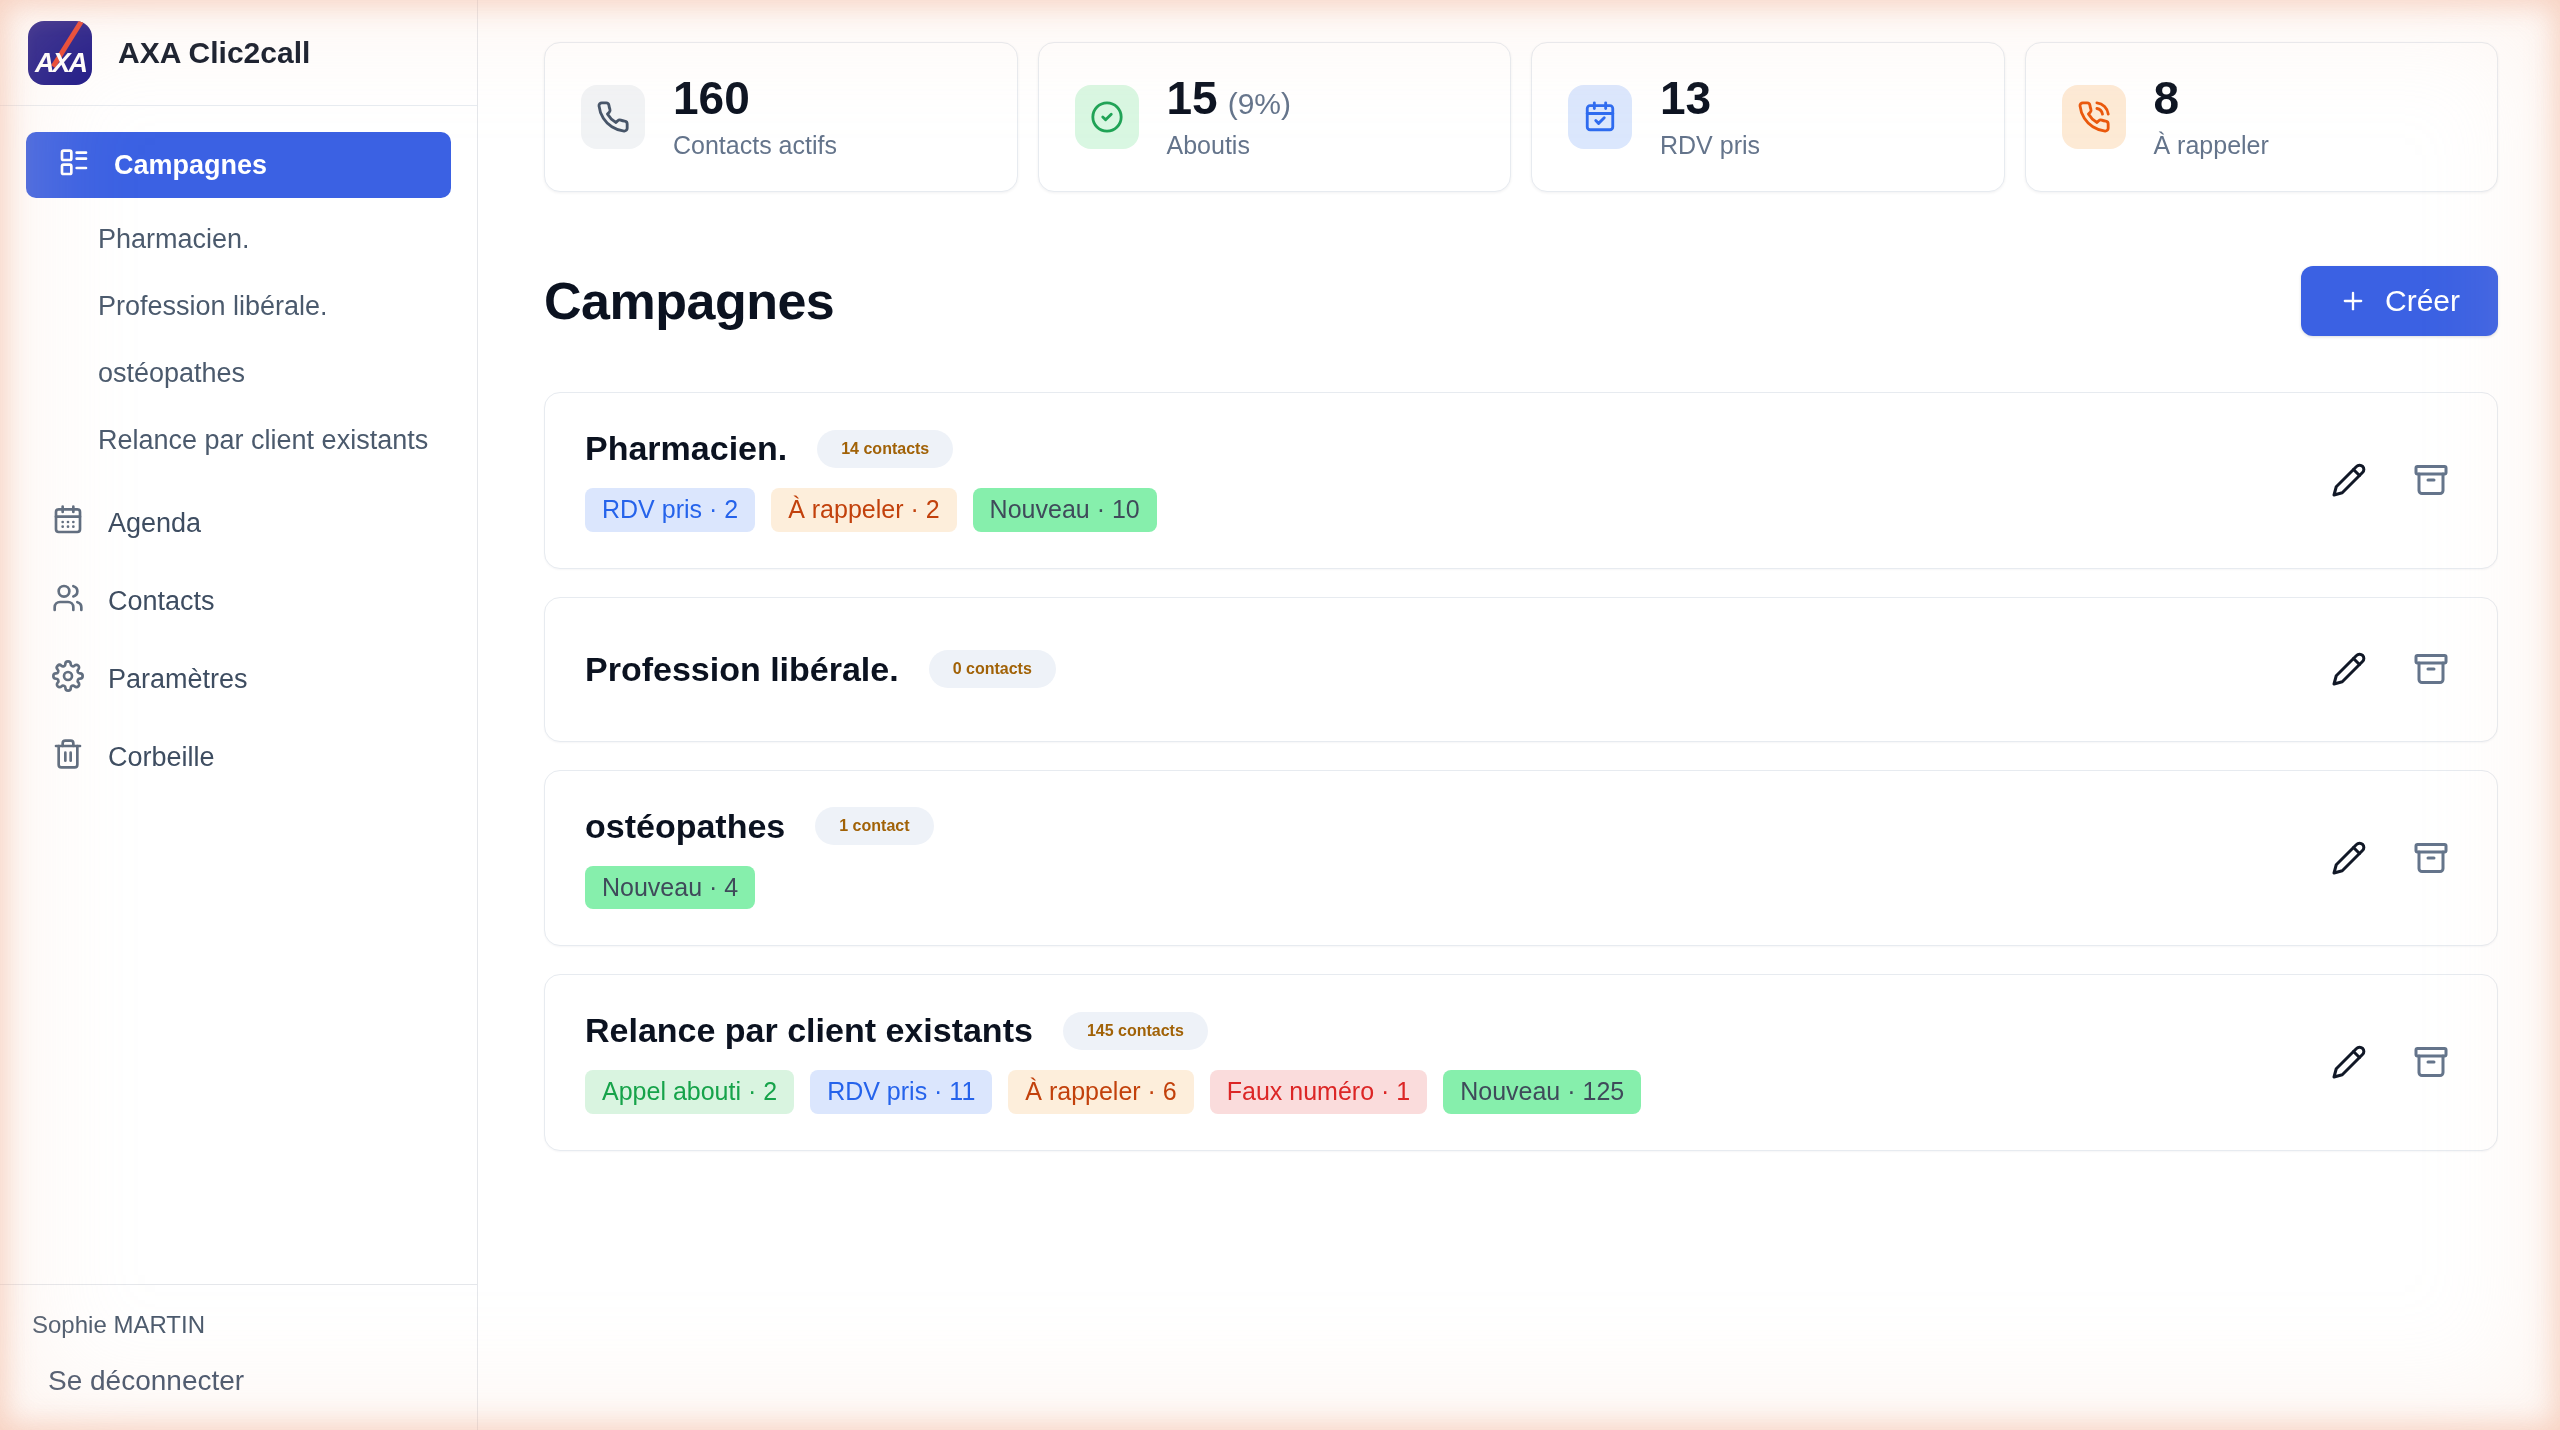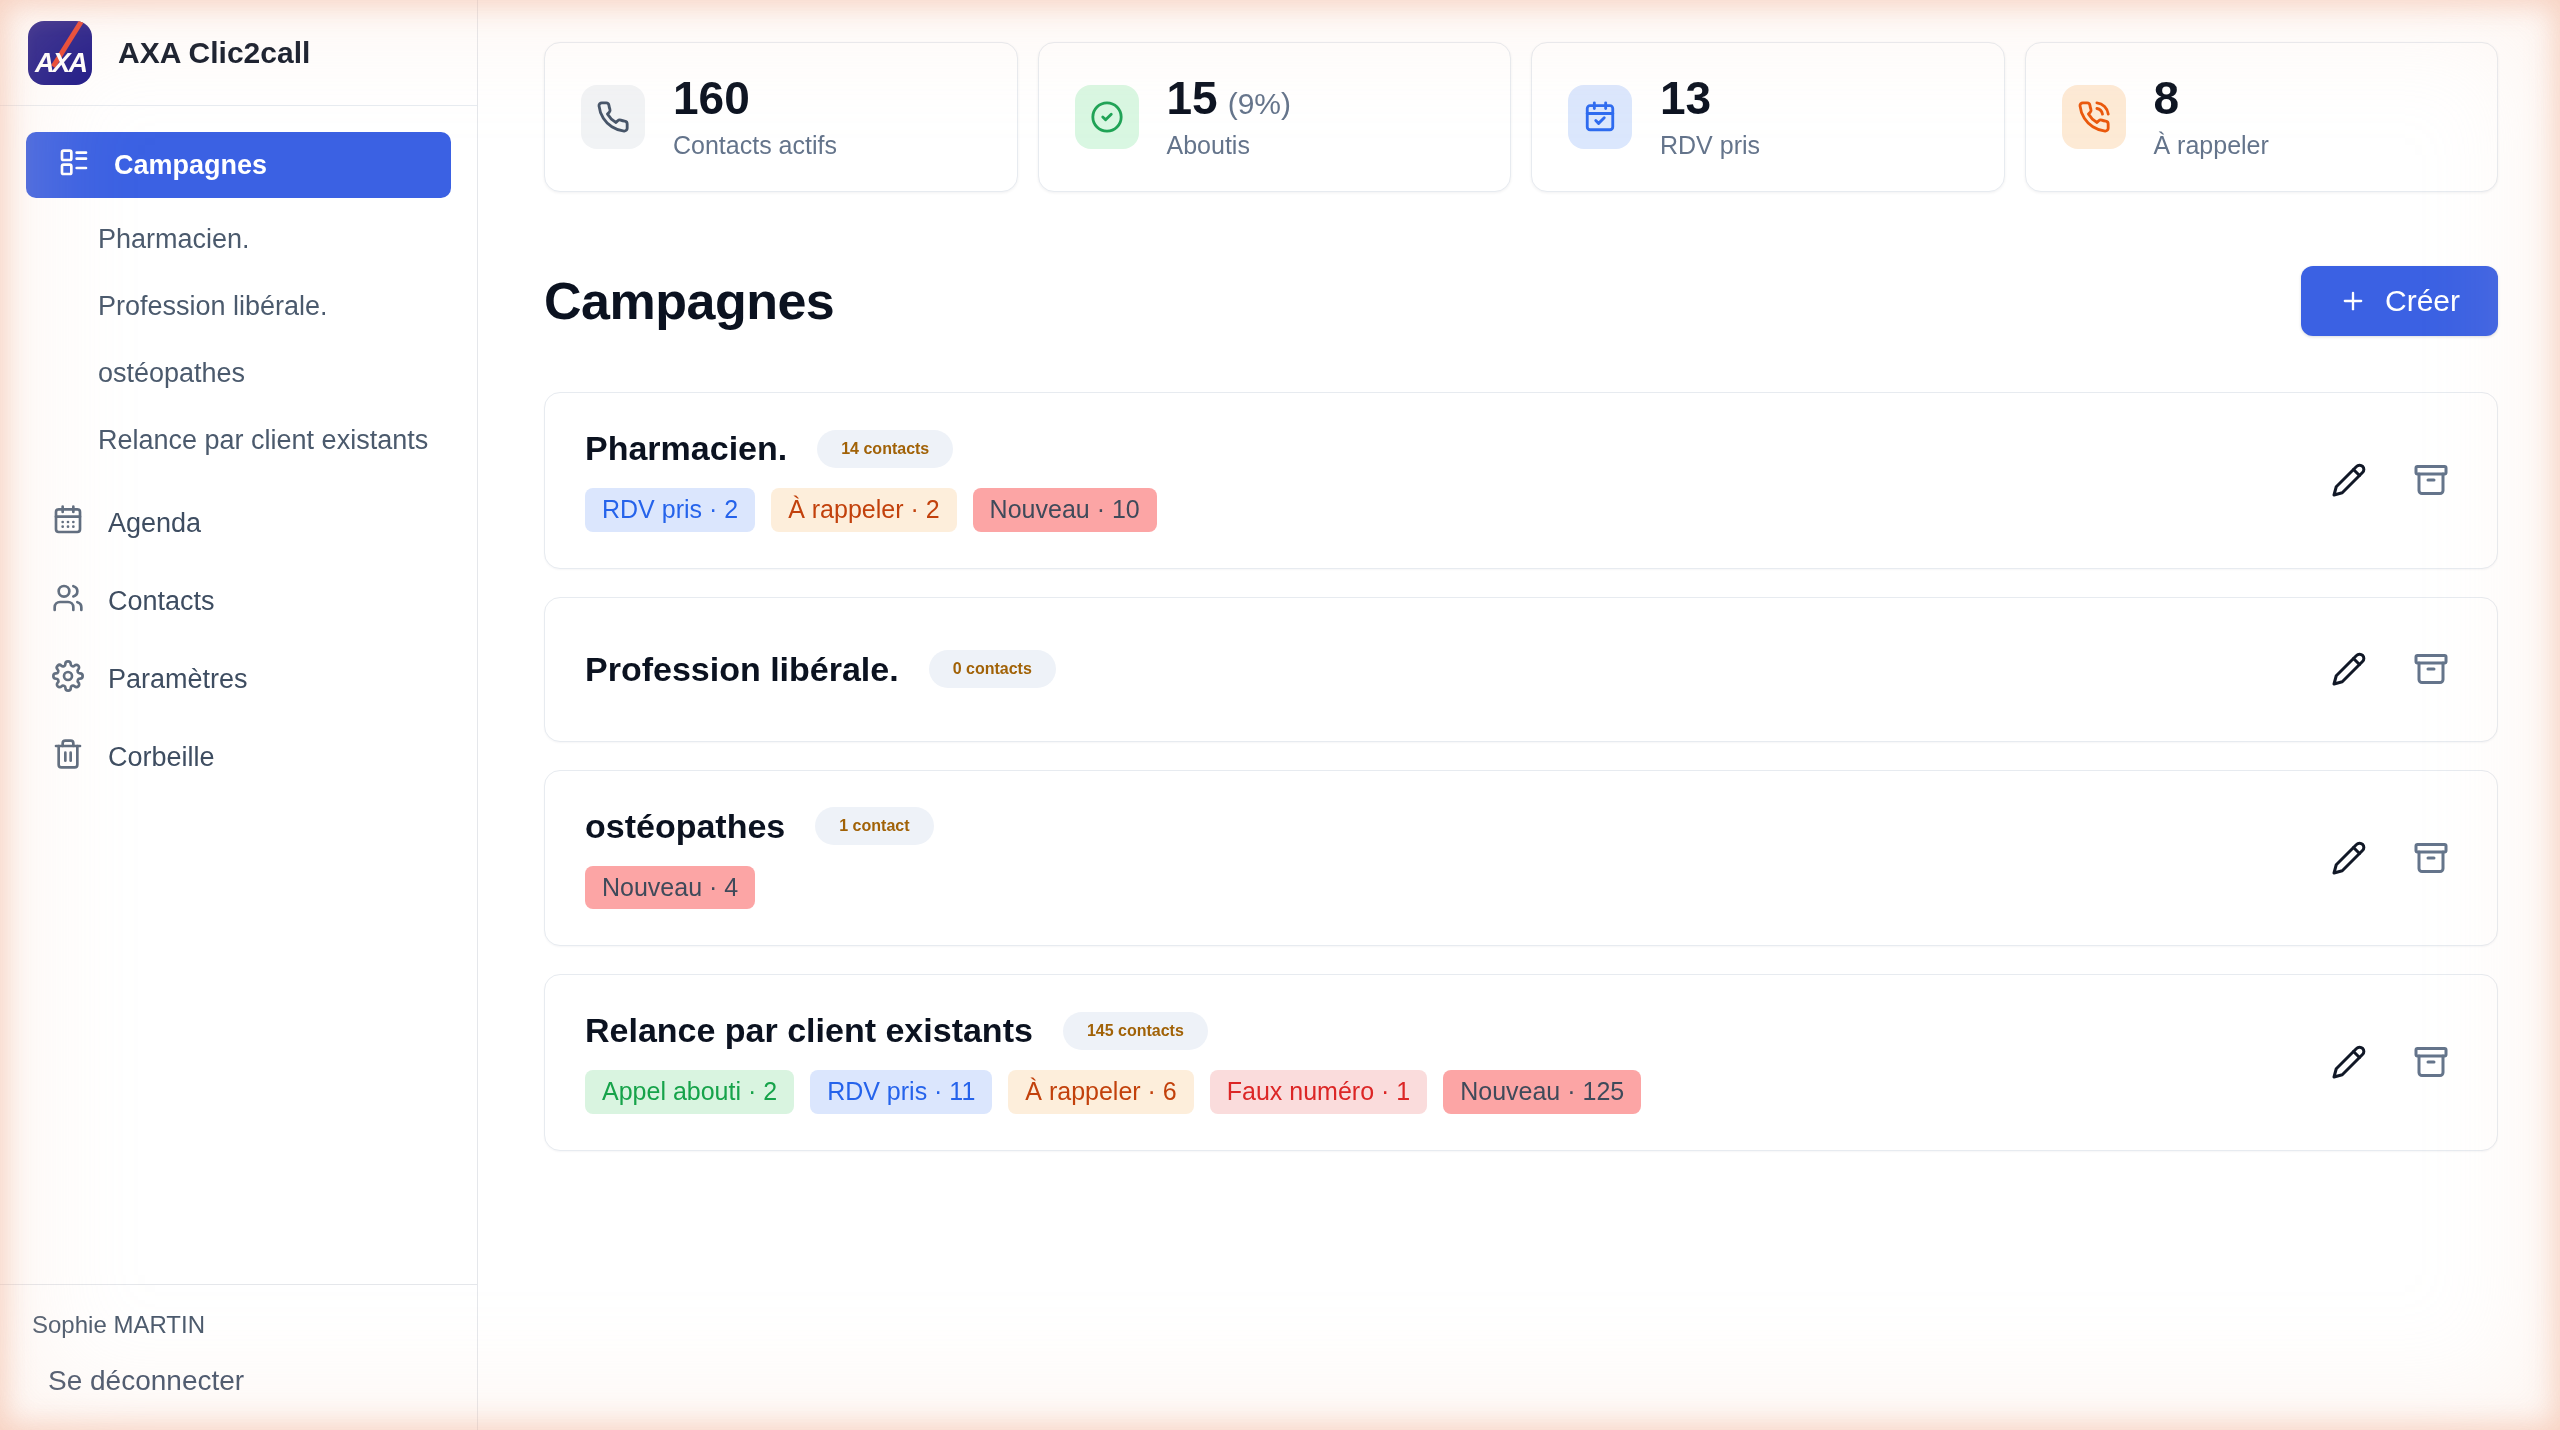--- a/index.html
+++ b/index.html
@@ -78,21 +78,21 @@
   .campaign-card.solo { padding-top:52px; padding-bottom:52px; }
   .card-title-row { display:flex; align-items:center; gap:30px; }
   .campaign-name { font-size:34px; font-weight:700; color:#0b1220; }
   .contacts-pill { background:#eef2f8; color:#a16207; font-size:16px; font-weight:700;
                    padding:11px 24px; border-radius:999px; line-height:1; }
   .badges { display:flex; gap:16px; margin-top:20px; }
   .badge { font-size:25px; font-weight:500; padding:8px 17px; border-radius:8px;
            line-height:1.1; }
   .badge.blue   { color:#2563eb; background:#dbe6fd; }
   .badge.orange { color:#c2410c; background:#fdeedb; }
-  .badge.gray   { color:#3f4a5a; background:#fca5a5; }
+  .badge.gray   { color:#3f4a5a; background:#86efac; }
   .badge.green  { color:#16a34a; background:#d9f4e0; }
   .badge.red    { color:#dc2626; background:#fadcdc; }
   .card-actions { position:absolute; right:48px; top:50%; transform:translateY(-50%);
                   display:flex; gap:46px; align-items:center; }
   .icon-btn { background:none; border:none; cursor:pointer; padding:0; line-height:0; }
   .icon-btn svg { width:36px; height:36px; }
   .icon-btn.edit { color:#111827; }
   .icon-btn.archive { color:#64748b; }
 </style>
 </head>

